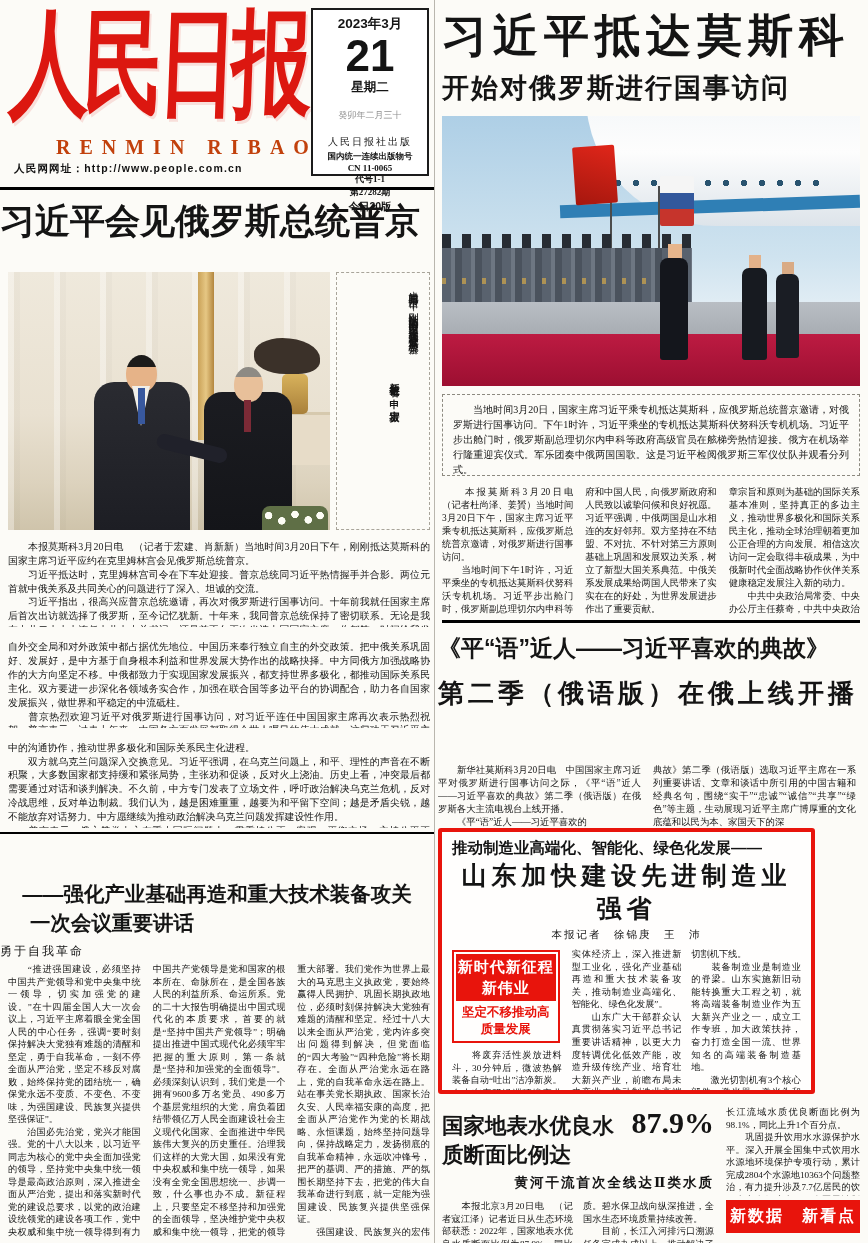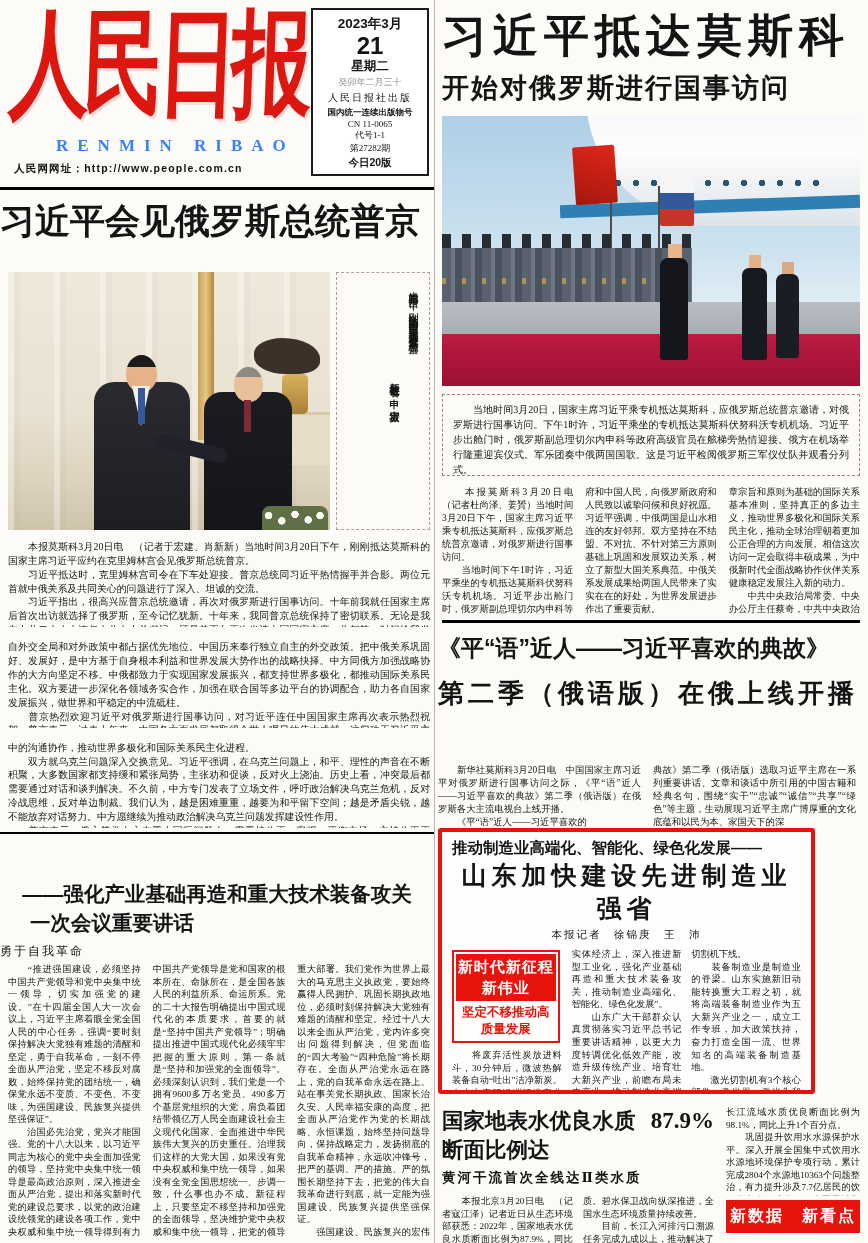--- a/index.html
+++ b/index.html
@@ -6,31 +6,31 @@
   #page{position:relative;width:868px;height:1243px;margin:0 auto;background:#fcfbf7;
         font-family:"Liberation Serif","DejaVu Serif",serif;color:#141414;overflow:hidden;}
   .abs{position:absolute;}
   .sans{font-family:"Liberation Sans","DejaVu Sans",sans-serif;}
   .center{text-align:left;}
   .coltext{white-space:pre-line;text-align:justify;overflow:hidden;}
   
   #logo{left:12px;top:6px;font-size:80px;font-weight:900;color:#dc1710;letter-spacing:-6px;
         line-height:1;transform:scaleY(1.45) skewX(-3deg);transform-origin:left top;
         text-shadow:2px 2px 0 rgba(220,23,16,.12);}
-  #logo-latin{left:56px;top:136px;font-size:17px;font-weight:700;color:#3b82f6;letter-spacing:9px;}
+  #logo-latin{left:56px;top:136px;font-size:20px;font-weight:700;color:#c2410c;letter-spacing:9px;}
   #site-url{left:14px;top:162px;font-size:10.5px;font-weight:700;letter-spacing:1.2px;color:#111;}
   #datebox{left:311px;top:8px;width:118px;height:168px;border:2px solid #1b1b1b;box-sizing:border-box;
            text-align:center;padding-top:5px;background:#fff;}
   .db-ym{font-size:13.5px;font-weight:700;}
-  .db-day{font-size:24px;font-weight:700;line-height:1.05;font-family:"Liberation Sans",sans-serif;}
+  .db-day{font-size:44px;font-weight:700;line-height:1.05;font-family:"Liberation Sans",sans-serif;}
   .db-wd{font-size:12.5px;font-weight:700;}
-  .db-lunar{font-size:9px;color:#8f8f8f;margin:1px 0;text-align:center;}
+  .db-lunar{font-size:9px;color:#8f8f8f;margin:13px 0;text-align:center;}
   .db-pub{font-size:10px;letter-spacing:2px;margin:2px 0;}
   .db-issnl{font-size:8.5px;font-weight:700;margin-top:2px;}
-  .db-s{font-size:9px;}
+  .db-s{font-size:9px;font-weight:bold;}
   .db-pages{font-size:10.5px;font-weight:700;margin-top:1px;}
   #masthead-rule{left:0;top:187px;width:434px;height:3px;background:#000;}
   #center-divider{left:434px;top:0;width:1px;height:1243px;background:#b9b6ae;}
   
   #meeting-headline{left:0;top:198px;width:434px;font-size:35px;font-weight:900;letter-spacing:0;}
   #meeting-photo{left:8px;top:272px;width:322px;height:258px;overflow:hidden;
       background:linear-gradient(180deg,#efe9dc 0%,#e9e1d1 55%,#dcd2bd 82%,#cfc4ab 100%);}
   .mp-pilasters{left:0;top:0;right:0;bottom:0;opacity:.55;
       background:repeating-linear-gradient(90deg,rgba(255,255,255,.6) 0 6px,rgba(0,0,0,.04) 6px 12px,transparent 12px 46px);}
   .mp-door{left:190px;top:0;width:16px;height:168px;background:linear-gradient(90deg,#caa258,#e6c784,#b3863e);}
@@ -112,22 +112,22 @@
   .sd-badge{border:2px solid #e8140c;padding:2px;margin:2px 2px 6px 0;}
   .sd-badge-top{background:#e8140c;color:#fff;font-weight:900;font-size:15px;text-align:center;
       padding:3px 0;letter-spacing:1px;}
   .sd-badge-bottom{color:#e8140c;font-weight:800;font-size:12.5px;text-align:center;padding:3px 0 1px;}
   .sd-subhead{font-size:14px;font-weight:900;text-align:center;margin:5px 0 2px;}
   
   #water{left:442px;top:1106px;width:418px;height:137px;}
   .water-left{position:absolute;left:0;top:0;width:272px;}
   .water-headrow{display:flex;justify-content:center;align-items:baseline;gap:1px;}
   .water-head-cn{font-size:21.5px;font-weight:900;font-family:"Liberation Sans",sans-serif;}
-  .water-head-num{font-size:23px;font-weight:700;font-family:"Liberation Serif",serif;}
-  .water-sub{font-size:13.5px;font-weight:700;letter-spacing:2px;text-align:left;margin-top:5px;}
+  .water-head-num{font-size:30px;font-weight:700;font-family:"Liberation Serif",serif;}
+  .water-sub{font-size:13.5px;font-weight:700;letter-spacing:2px;text-align:right;margin-top:5px;}
   .water-cols{display:flex;gap:10px;margin-top:8px;height:70px;overflow:hidden;}
   .water-cols .col{flex:1;font-size:9.2px;line-height:1.36;}
   .water-right{position:absolute;right:0;top:0;width:134px;height:137px;}
   .water-right .col{font-size:9.2px;line-height:1.36;height:90px;}
   .water-badge{margin-top:4px;background:#e8140c;color:#fff;font-weight:900;font-size:16px;
       text-align:center;letter-spacing:2px;padding:6px 2px;font-family:"Liberation Sans",sans-serif;}
 </style>
 </head>
 <body>
 

